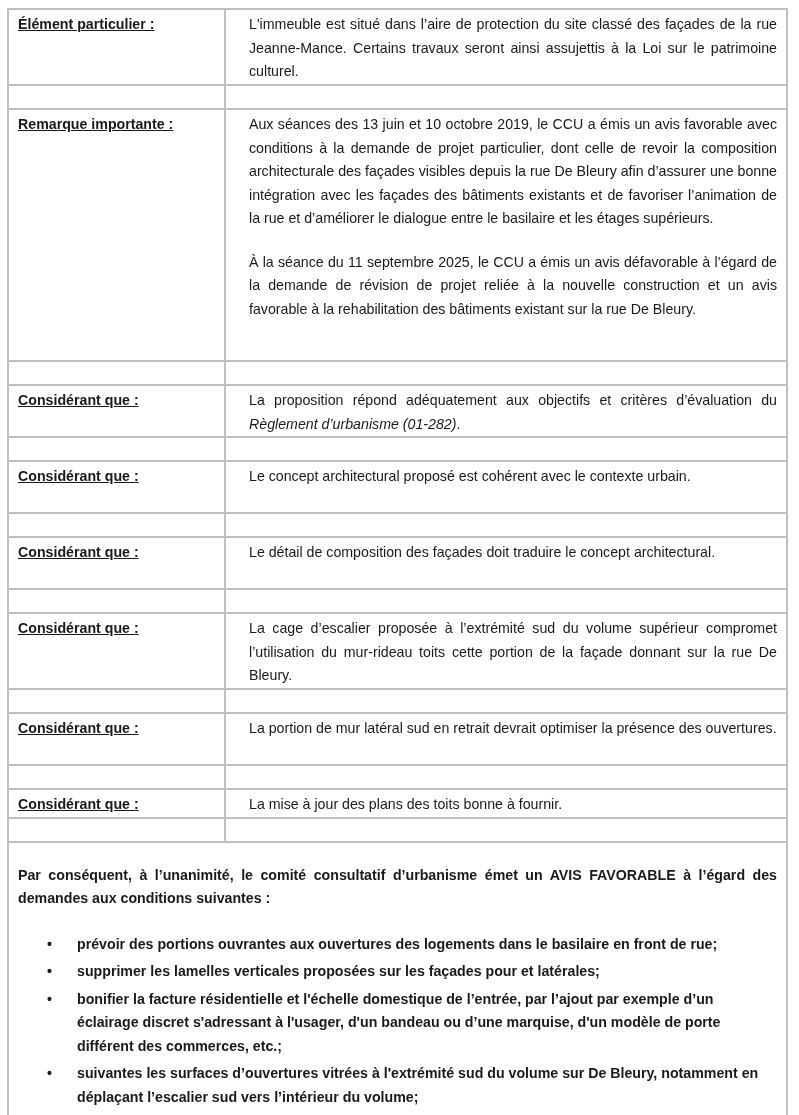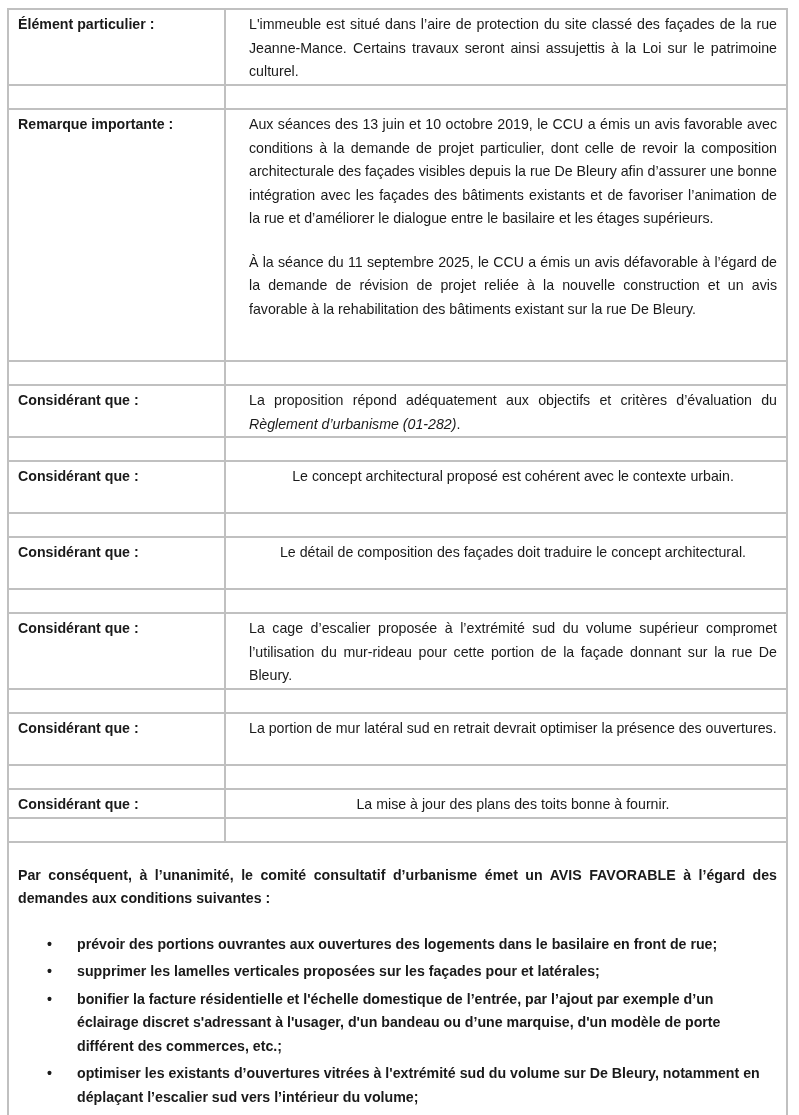--- a/index.html
+++ b/index.html
@@ -5,24 +5,24 @@
     html, body { margin: 0; padding: 0; background: #ffffff; }
     body { width: 799px; height: 1115px; position: relative; overflow: hidden; }
     .doc {
       position: absolute; left: 7px; top: 8px; width: 781px;
       font-family: "Liberation Sans", sans-serif;
       font-size: 14.2px; color: #1a1a1a;
     }
     table { border-collapse: collapse; width: 781px; table-layout: fixed; }
     td { border: 2px solid #c0c0c0; vertical-align: top; padding: 0; }
     td.lab { width: 215px; }
-    td.lab span { display: block; padding: 3px 8px 0 9px; font-weight: bold; line-height: 23.5px; }
+    td.lab span { display: block; padding: 3px 8px 0 9px; font-weight: bold; line-height: 23.5px; text-decoration: underline; }
     td.val { padding: 3px 9px 0 23px; }
     td.val p { margin: 0; line-height: 23.5px; text-align: justify; }
-    td.val p.left { text-align: center; }
+    td.val p.left { text-align: left; }
     td.val p + p { margin-top: 20px; }
     tr.spacer td { height: 22px; }
     tr.r-elem td { height: 71px; }
     tr.r-rem td { height: 247px; margin-top: 43px; }
     tr.r-c1 td { height: 47px; }
     tr.r-c2 td { height: 47px; }
     tr.r-c3 td { height: 47px; }
     tr.r-c4 td { height: 71px; }
     tr.r-c5 td { height: 47px; }
     tr.r-c6 td { height: 22px; }
@@ -103,21 +103,21 @@
     <tr class="spacer">
           <td></td>
           <td></td>
         </tr>
 
     <tr class="r-c4">
       <td class="lab">
             <span>Considérant que :</span>
           </td>
       <td class="val">
-            <p>La cage d’escalier proposée à l’extrémité sud du volume supérieur compromet l’utilisation du mur-rideau pour cette portion de la façade donnant sur la rue De Bleury.</p>
+            <p>La cage d’escalier proposée à l’extrémité sud du volume supérieur compromet l’utilisation du mur-rideau toits cette portion de la façade donnant sur la rue De Bleury.</p>
           </td>
     </tr>
     <tr class="spacer">
           <td></td>
           <td></td>
         </tr>
 
     <tr class="r-c5">
       <td class="lab">
             <span>Considérant que :</span>
@@ -144,19 +144,19 @@
           <td></td>
         </tr>
 
     <tr>
       <td class="concl" colspan="2">
         <p class="concl-text">Par conséquent, à l’unanimité, le comité consultatif d’urbanisme émet un AVIS FAVORABLE à l’égard des demandes aux conditions suivantes :</p>
         <ul class="conds">
           <li><span class="bullet">•</span><span>prévoir des portions ouvrantes aux ouvertures des logements dans le basilaire en front de rue;</span></li>
           <li><span class="bullet">•</span><span>supprimer les lamelles verticales proposées sur les façades pour et latérales;</span></li>
           <li><span class="bullet">•</span><span>bonifier la facture résidentielle et l'échelle domestique de l’entrée, par l’ajout par exemple d’un éclairage discret s'adressant à l'usager, d'un bandeau ou d’une marquise, d'un modèle de porte différent des commerces, etc.;</span></li>
-          <li><span class="bullet">•</span><span>optimiser les existants d’ouvertures vitrées à l'extrémité sud du volume sur De Bleury, notamment en déplaçant l’escalier sud vers l’intérieur du volume;</span></li>
+          <li><span class="bullet">•</span><span>suivantes les surfaces d’ouvertures vitrées à l'extrémité sud du volume sur De Bleury, notamment en déplaçant l’escalier sud vers l’intérieur du volume;</span></li>
         </ul>
       </td>
     </tr>
   </tbody>
     </table>
 </div>
 
 </body></html>

